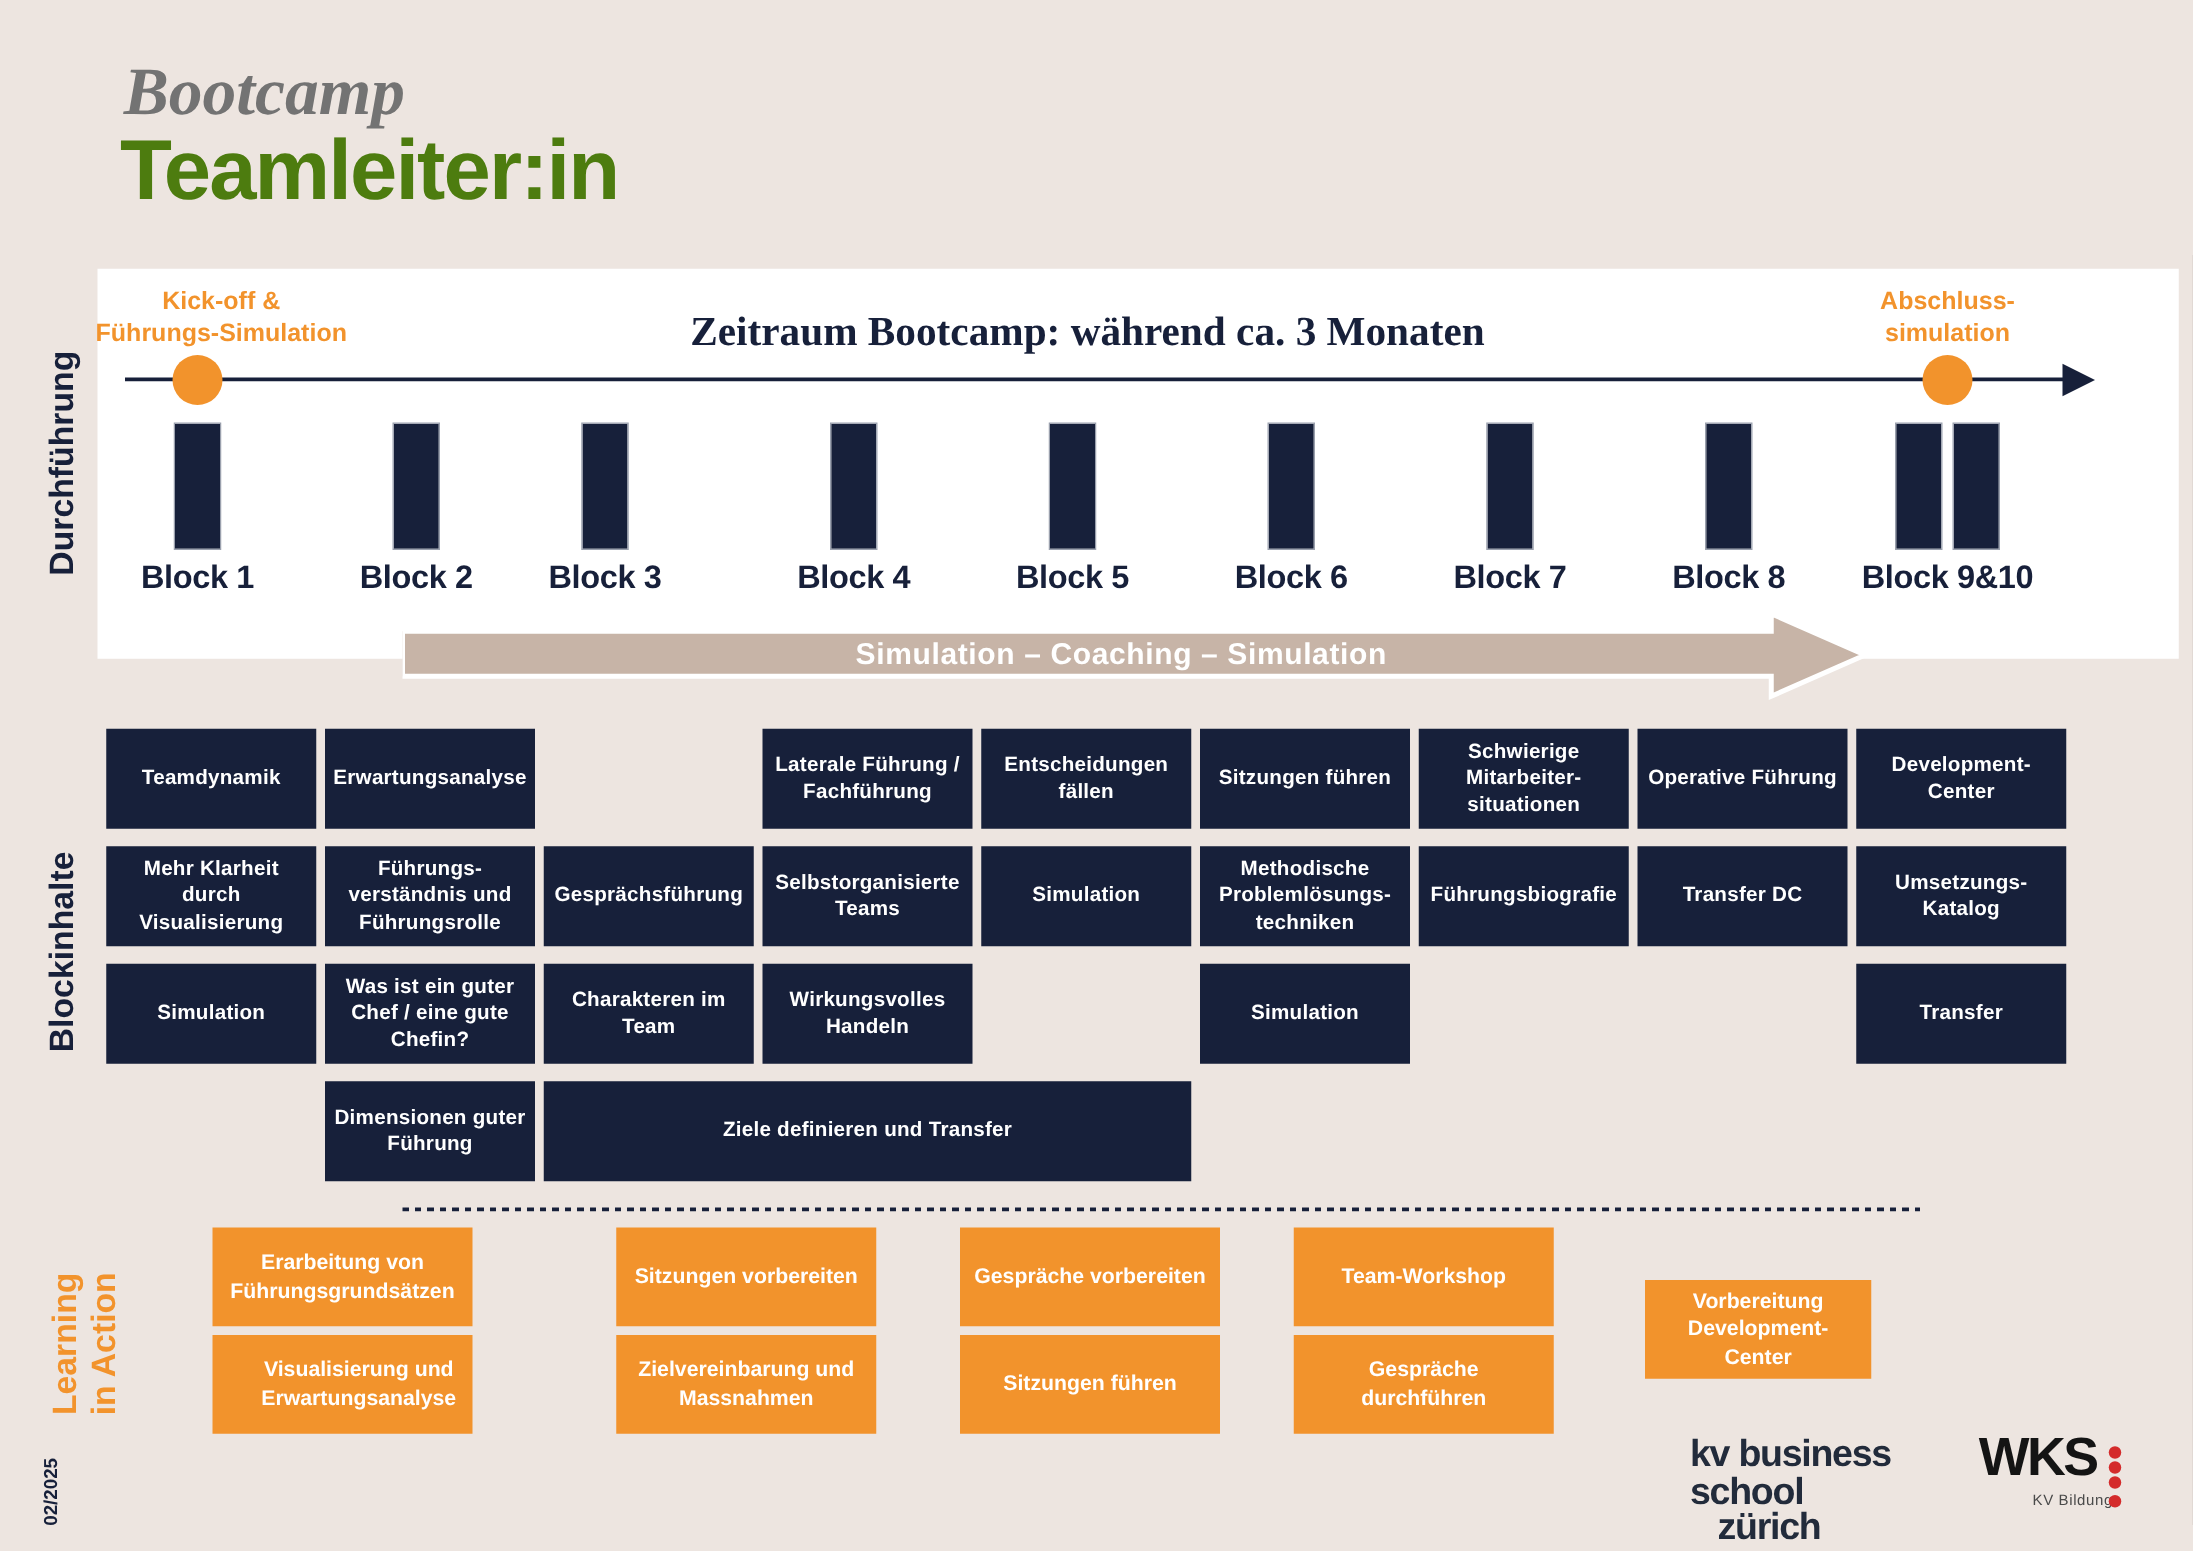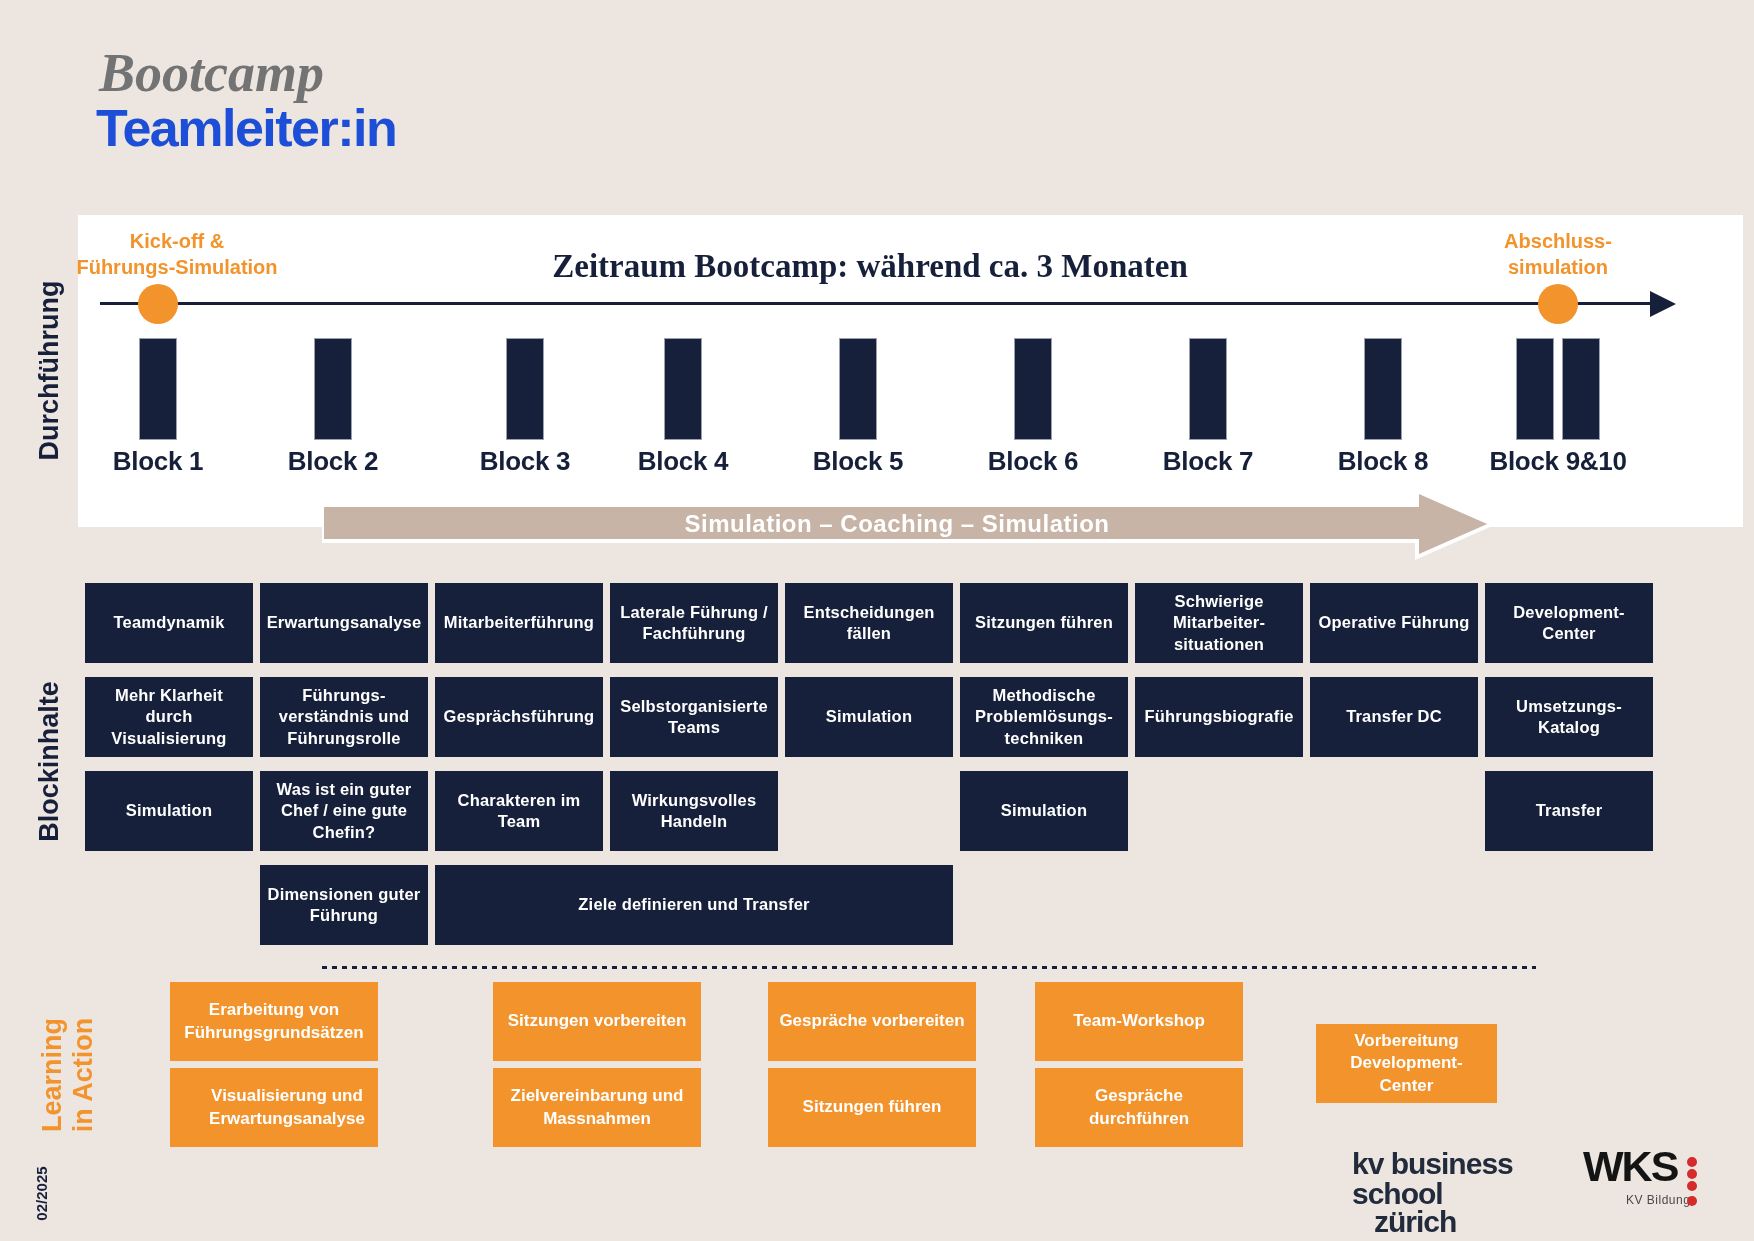--- a/index.html
+++ b/index.html
@@ -11,21 +11,21 @@
     color:#17203A;
   }
   
   .title-eyebrow{
     position:absolute;left:99px;top:46px;
     font-family:"Liberation Serif","DejaVu Serif",serif;
     font-style:italic;font-weight:700;font-size:54px;color:#737373;line-height:1;
   }
   .title-main{
     position:absolute;left:96px;top:102px;
-    font-size:52px;font-weight:800;letter-spacing:-1.5px;line-height:1;color:#1d4ed8;
+    font-size:68px;font-weight:800;letter-spacing:-1.5px;line-height:1;color:#4d7c0f;
   }
   
   .vlabel{position:absolute;width:300px;text-align:center;transform:rotate(-90deg);
     font-weight:800;font-size:27px;line-height:1.15;color:#17203A;}
   .vlabel.orange{color:#F2932C;}
   .vversion{position:absolute;width:120px;text-align:center;transform:rotate(-90deg);
     font-weight:700;font-size:15px;color:#17203A;}
   
   .panel{position:absolute;left:78px;top:215px;width:1665px;height:312px;background:#FFFFFF;}
   .tl-line{position:absolute;left:100px;top:302px;width:1552px;height:3px;background:#17203A;}
@@ -114,21 +114,21 @@
         <div class="bar"></div>
       </div>
     <div class="block-label">Block 1</div>
   </div>
   <div class="block" style="left:245px;">
     <div class="bars">
         <div class="bar"></div>
       </div>
     <div class="block-label">Block 2</div>
   </div>
-  <div class="block" style="left:437px;">
+  <div class="block" style="left:396px;">
     <div class="bars">
         <div class="bar"></div>
       </div>
     <div class="block-label">Block 3</div>
   </div>
   <div class="block" style="left:595px;">
     <div class="bars">
         <div class="bar"></div>
       </div>
     <div class="block-label">Block 4</div>
@@ -166,21 +166,20 @@
   </div>
 
   <svg class="sim-arrow" viewBox="0 0 1175 72">
     <polygon points="0,16 1095,16 1095,2 1170,35 1095,68 1095,52 0,52" fill="#C7B4A7" stroke="#FFFFFF" stroke-width="4"></polygon>
   </svg>
   <div class="sim-arrow-label">Simulation – Coaching – Simulation</div>
 
   <div class="grid">
     <div class="cell" style="grid-row:1;grid-column:1">Teamdynamik</div>
     <div class="cell" style="grid-row:1;grid-column:2">Erwartungsanalyse</div>
-    <div class="cell" style="grid-row:1;grid-column:3">Mitarbeiterführung</div>
     <div class="cell" style="grid-row:1;grid-column:4">Laterale Führung / Fachführung</div>
     <div class="cell" style="grid-row:1;grid-column:5">Entscheidungen fällen</div>
     <div class="cell" style="grid-row:1;grid-column:6">Sitzungen führen</div>
     <div class="cell" style="grid-row:1;grid-column:7">Schwierige Mitarbeiter-situationen</div>
     <div class="cell" style="grid-row:1;grid-column:8">Operative Führung</div>
     <div class="cell" style="grid-row:1;grid-column:9">Development-Center</div>
     <div class="cell" style="grid-row:2;grid-column:1">Mehr Klarheit durch Visualisierung</div>
     <div class="cell" style="grid-row:2;grid-column:2">Führungs-verständnis und Führungsrolle</div>
     <div class="cell" style="grid-row:2;grid-column:3">Gesprächsführung</div>
     <div class="cell" style="grid-row:2;grid-column:4">Selbstorganisierte Teams</div>

